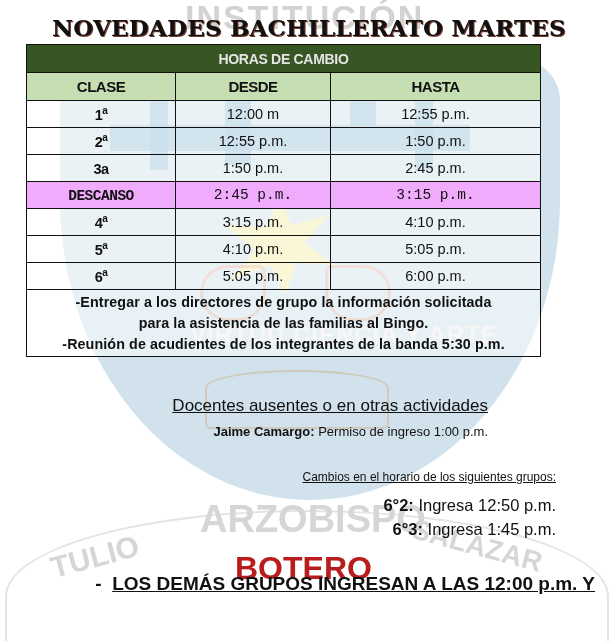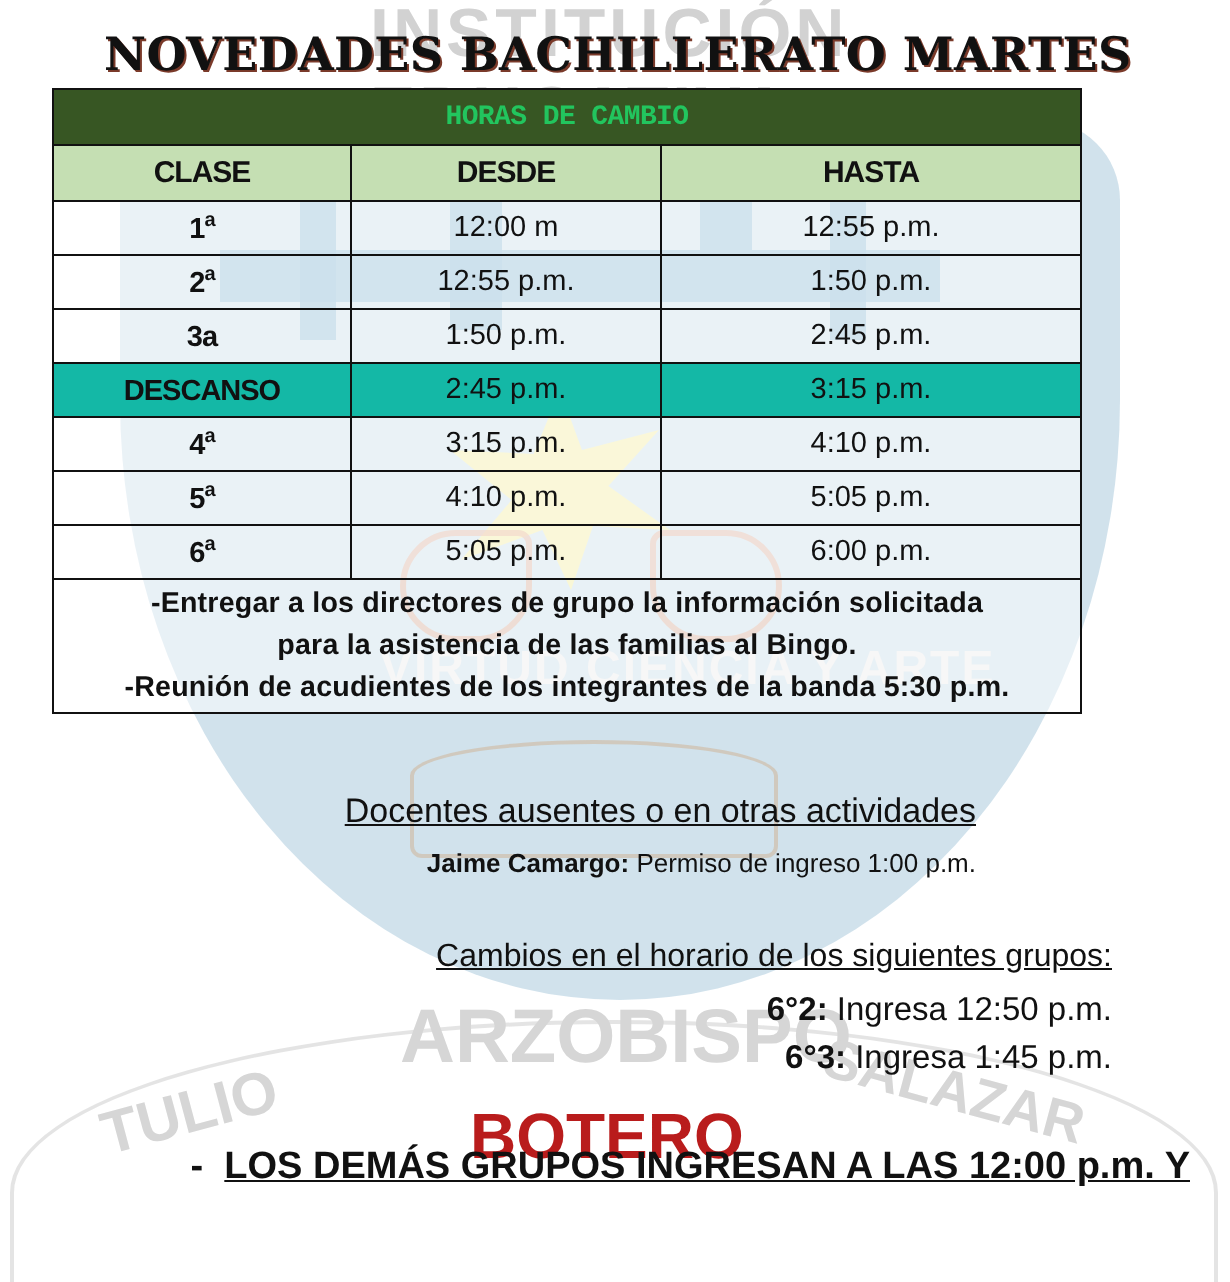--- a/index.html
+++ b/index.html
@@ -42,42 +42,42 @@
     text-shadow: 1px 1px 0 #7a3a2a;
   }
   table.schedule {
     position: absolute; left: 26px; top: 44px; width: 514px;
     border-collapse: collapse; table-layout: fixed;
   }
   table.schedule td, table.schedule th {
     border: 1.3px solid #111; padding: 0; text-align: center; vertical-align: middle;
   }
   .hdr-band {
-    background: #375623; color: #22c55e; height: 27px;
-    font-family: Liberation Mono, monospace; font-weight: bold; font-size: 14px;
+    background: #375623; color: #e5e5e5; height: 27px;
+    font-family: Liberation Sans, sans-serif; font-weight: bold; font-size: 14px;
     letter-spacing: -0.3px; transform-origin: center;
   }
   .col-hdr th {
     background: #c5dfb3; height: 27px; font-weight: bold; font-size: 15px;
     font-family: "Liberation Sans", sans-serif; letter-spacing: -0.5px;
   }
   tr.row td { height: 26px; font-size: 14.5px; background: rgba(255,255,255,0.55); }
-  tr.row.break td { background: #14b8a6; }
+  tr.row.break td { background: #f0abfc; font-family: Liberation Mono, monospace; }
   td.cls { font-weight: bold; font-size: 16px; letter-spacing: -0.5px; }
   td.cls sup { font-size: 10px; }
   td.note {
     background: rgba(255,255,255,0.5); font-weight: bold; font-size: 14.3px; line-height: 21px;
     padding: 2px 0 1px 0 !important; letter-spacing: 0.1px;
   }
   .sec {
     position: absolute; left: 0; width: 615px; text-align: right; white-space: nowrap;
   }
   .sec-h1 { top: 396px; left: 128px; width: 360px; font-size: 17px; text-decoration: underline; }
   .sec-l1 { top: 424px; left: 128px; width: 360px; font-size: 13px; }
-  .sec-h2 { top: 470px; left: 56px; width: 500px; font-size: 16px; text-decoration: underline; }
+  .sec-h2 { top: 470px; left: 56px; width: 500px; font-size: 12px; text-decoration: underline; }
   .sec-l2 { top: 496px; left: 56px; width: 500px; font-size: 16.5px; }
   .sec-l3 { top: 520px; left: 56px; width: 500px; font-size: 16.5px; }
   .final { top: 570px; left: 20px; width: 575px; font-size: 19px; font-weight: bold; line-height: 28px; }
   .final .u { text-decoration: underline; }
   b { font-weight: bold; }
 </style>
 </head>
 <body>
 
 <div class="wm wm-shield"></div>

